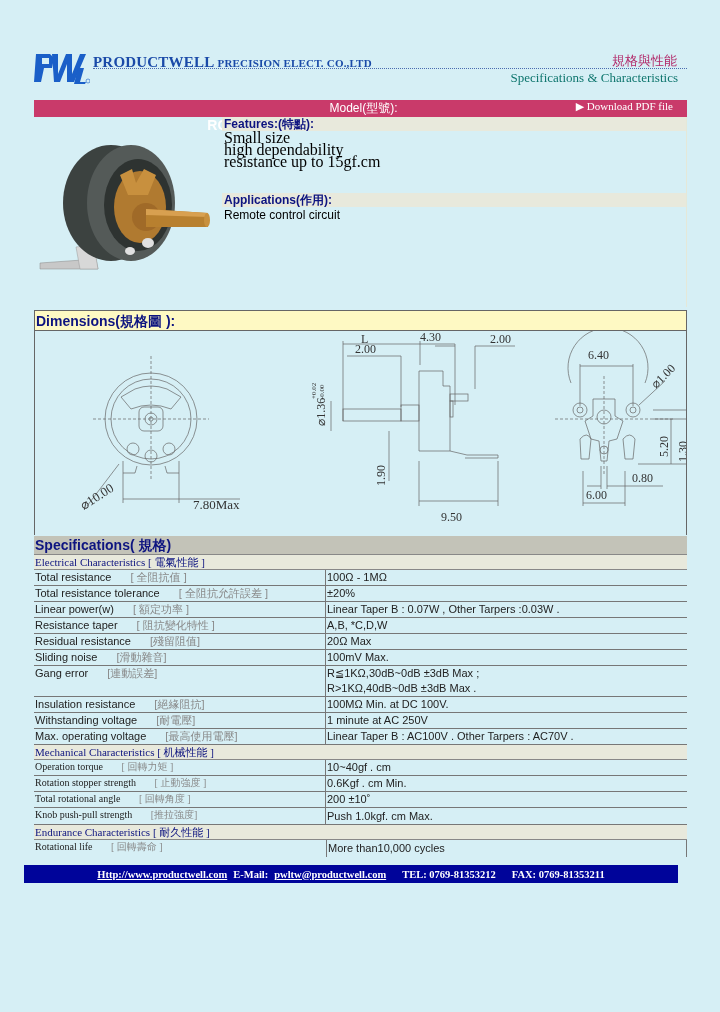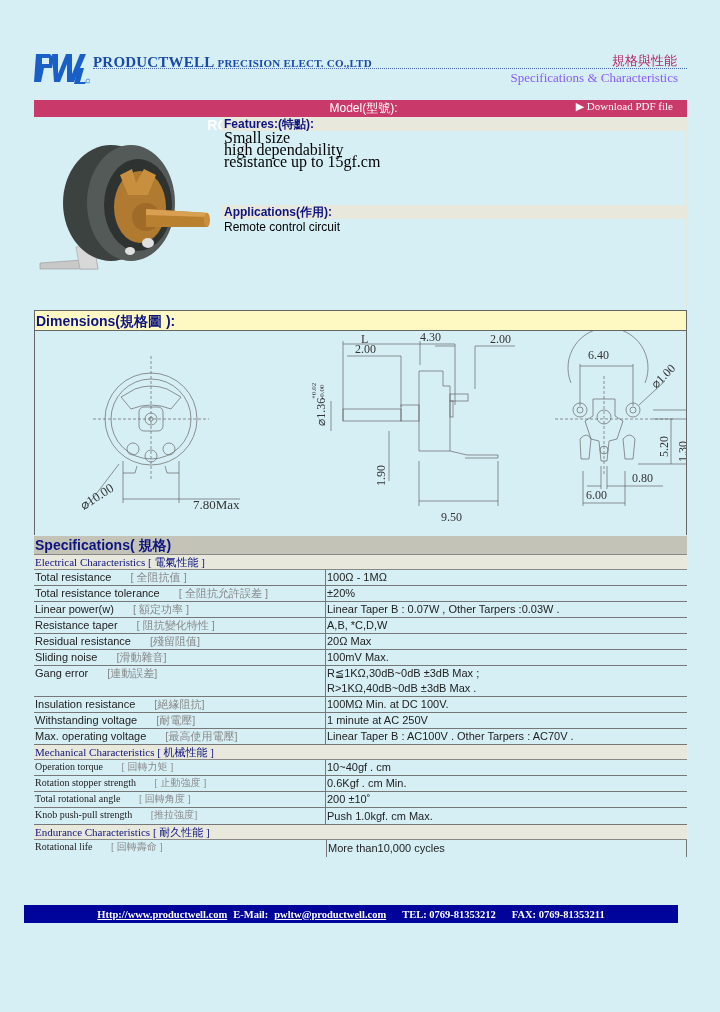--- a/index.html
+++ b/index.html
@@ -5,56 +5,56 @@
     * { box-sizing: border-box; margin: 0; padding: 0; }
     html, body { width: 720px; height: 1012px; background: #d6eff5; overflow: hidden; }
     body { position: relative; font-family: "Liberation Sans", sans-serif; color: #000; }
 
     
     .logo { position: absolute; left: 34px; top: 52px; width: 56px; height: 32px; }
     .company { position: absolute; left: 93px; top: 53px; width: 594px; height: 16px; border-bottom: 1px dotted #4a6bb0; }
     .company .name { font-family: "Liberation Serif", serif; font-weight: bold; color: #1a4aa8; font-size: 15px; letter-spacing: 0.2px; }
     .company .name small { font-size: 11px; text-align: right; }
     .company .cn { position: absolute; right: 10px; top: -1px; font-family: "Liberation Serif", serif; color: #b2296a; font-size: 13px; }
-    .spec-sub { position: absolute; right: 42px; top: 70px; font-family: "Liberation Serif", serif; color: #8b5cf6; font-size: 13px; }
+    .spec-sub { position: absolute; right: 42px; top: 70px; font-family: "Liberation Serif", serif; color: #0f766e; font-size: 13px; }
 
     
     .model-bar { position: absolute; left: 34px; top: 100px; width: 653px; height: 17px; background: #c93a6a; color: #fff; display: flex; align-items: center; flex-direction: column; }
     .model-bar .lbl { font-size: 12px; margin-left: 6px; }
     .model-bar .title { font-size: 14px; font-weight: bold; margin-left: 6px; letter-spacing: 0.2px; }
     .model-bar .pdf { position: absolute; right: 14px; font-family: "Liberation Serif", serif; font-size: 11px; }
 
     
     .product-img { position: absolute; left: 36px; top: 135px; width: 178px; height: 145px; }
     .feat-col { position: absolute; left: 222px; top: 117px; width: 465px; height: 190px; border-right: 1px solid #e5e8d8; }
     .sec-head { background: #e8e9dc; color: #0d1480; font-weight: bold; font-size: 12px; height: 14px; line-height: 14px; padding-left: 2px; }
     .feat-list { font-family: "Liberation Serif", serif; font-size: 16px; line-height: 12px; padding-left: 2px; padding-top: 1px; height: 62px; }
     .app-text { font-size: 12px; padding-left: 2px; padding-top: 1px; }
-    .app-head { margin-top: 12px; }
+    .app-head { margin-top: 0; }
 
     
     .dim-box { position: absolute; left: 34px; top: 310px; width: 653px; height: 225px; border: 1px solid #666; border-bottom: none; }
     .dim-head { height: 20px; background: #fef9c3; border-bottom: 1px solid #666; color: #0d1480; font-weight: bold; font-size: 14px; line-height: 20px; padding-left: 1px; }
     .dim-draw { position: absolute; left: 0; top: 20px; width: 651px; height: 205px; }
     .dim-draw text { font-family: "Liberation Serif", serif; fill: #333; }
 
     
     .spec-wrap { position: absolute; left: 34px; top: 536px; width: 653px; }
     .spec-head { height: 19px; background: #c3c3b8; color: #0d1480; font-weight: bold; font-size: 14px; line-height: 19px; padding-left: 1px; border-bottom: 1px solid #888; }
     .cat-row { height: 15px; background: #e8e9dc; color: #0d1480; font-family: "Liberation Serif", serif; font-size: 11px; line-height: 15px; padding-left: 1px; border-bottom: 1px solid #888; }
     .row { display: flex; border-bottom: 1px solid #777; font-size: 11px; }
     .row .k { width: 292px; border-right: 1px solid #777; padding-left: 1px; line-height: 14px; display: flex; align-items: flex-start; color: #222; gap: 8px; }
     .row .v { flex: 1; padding-left: 1px; line-height: 15px; color: #222; display: flex; flex-direction: column; justify-content: center; }
     .row.mech .k { font-family: "Liberation Serif", serif; font-size: 10px; }
     .row .cnk { color: #888; }
     .row.last { border-bottom: none; }
     .row.last .v { border-right: 1px solid #777; }
 
     
-    .footer { position: absolute; left: 24px; top: 865px; width: 654px; height: 18px; background: #00049a; color: #fff; font-family: "Liberation Serif", serif; font-size: 10.5px; display: flex; align-items: center; justify-content: center; gap: 6px; font-weight: bold; margin-top: 40px; }
+    .footer { position: absolute; left: 24px; top: 865px; width: 654px; height: 18px; background: #00049a; color: #fff; font-family: "Liberation Serif", serif; font-size: 10.5px; display: flex; align-items: center; justify-content: center; gap: 6px; font-weight: bold; }
     .footer a { color: #fff; text-decoration: underline; }
     .footer .sp { margin-left: 10px; }
   </style>
 </head>
 <body>
 
 <svg class="logo" viewBox="0 0 56 32">
   <polygon points="2,2 16,2 20,6 18,16 10,16 7,30 0,30" fill="#1a5fc8"></polygon>
   <rect x="8" y="6" width="7" height="6" fill="#d6eff5"></rect>
   <polygon points="18,2 24,2 24,22 32,2 38,2 38,22 46,2 52,2 40,30 33,30 33,12 26,30 20,30" fill="#1a5fc8"></polygon>

